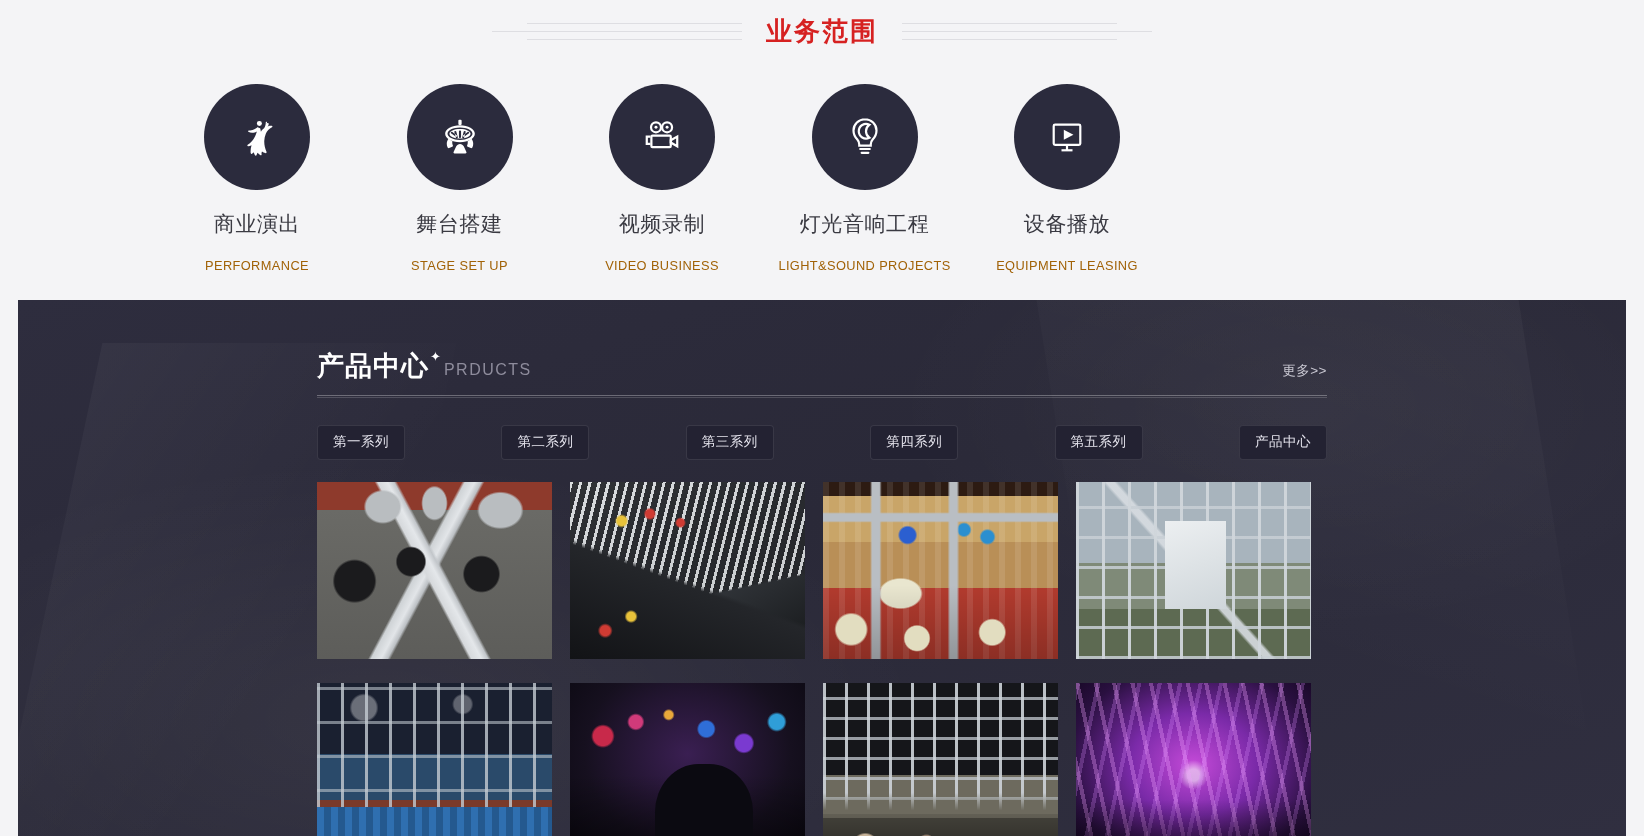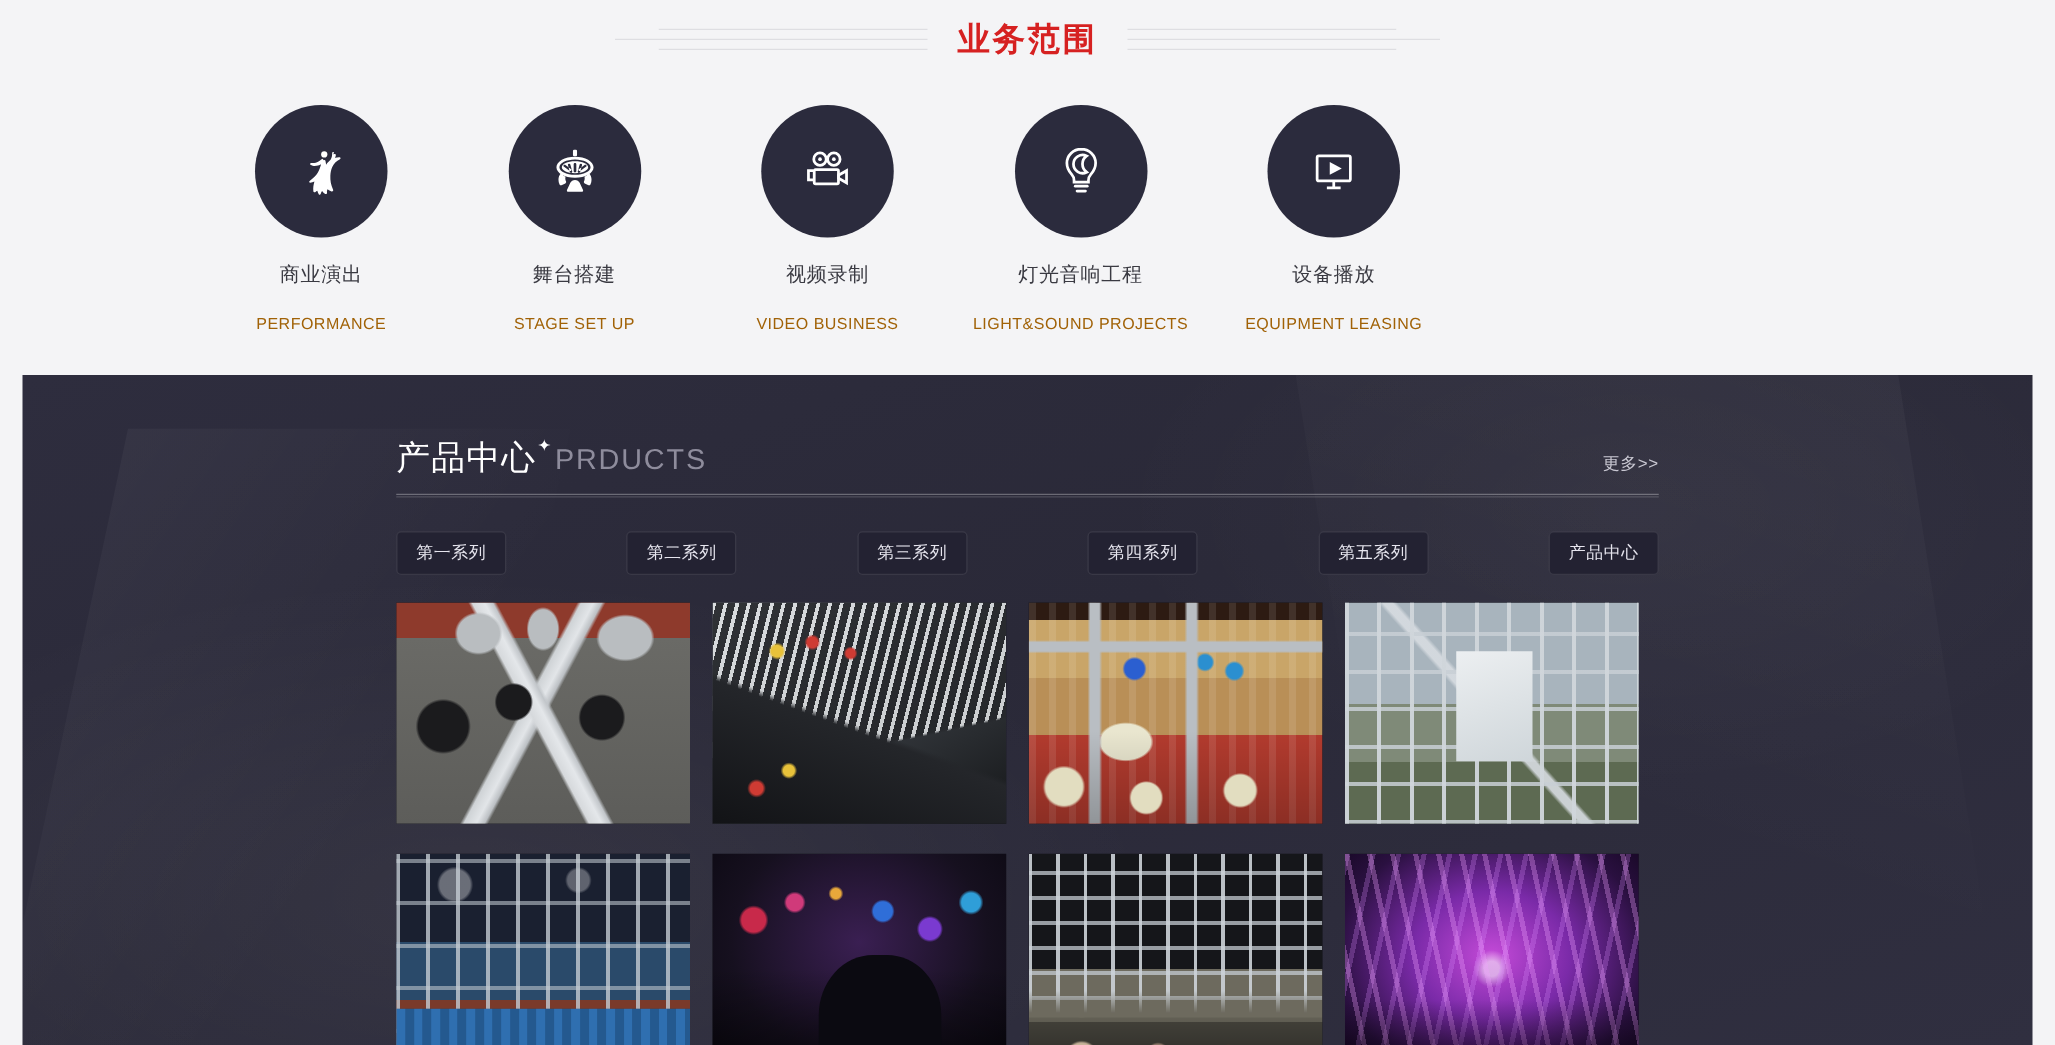--- a/index.html
+++ b/index.html
@@ -85,21 +85,21 @@
     border-radius: 50%;
     background: #2b2b3d;
     display: flex;
     align-items: center;
     justify-content: center;
   }
   .service-circle svg { display: block; }
   .service-cn {
     margin-top: 20px;
     color: #3a3a42;
-    font-size: 16px;
+    font-size: 21px;
     letter-spacing: 0.6px;
   }
   .service-en {
     margin-top: 20px;
     color: #a16207;
     font-size: 12.8px;
     letter-spacing: 0.4px;
     white-space: nowrap;
   }
 
@@ -148,35 +148,35 @@
     justify-content: space-between;
     padding-bottom: 11px;
   }
   .products-title-wrap {
     display: flex;
     align-items: baseline;
   }
   .products-title-cn {
     color: #ffffff;
     font-size: 27px;
-    font-weight: 400;
+    font-weight: 700;
     letter-spacing: 1px;
     position: relative;
   }
   .sparkle {
     display: inline-block;
     color: #ffffff;
     font-size: 13px;
     position: relative;
     top: -14px;
     left: 1px;
   }
   .products-title-en {
     color: #8e8c9c;
-    font-size: 23px;
+    font-size: 16px;
     letter-spacing: 1.5px;
     margin-left: 3px;
   }
   .more-link {
     color: #c9c8d2;
     font-size: 13.5px;
     letter-spacing: 0.5px;
     text-decoration: none;
     white-space: nowrap;
     padding-bottom: 4px;

